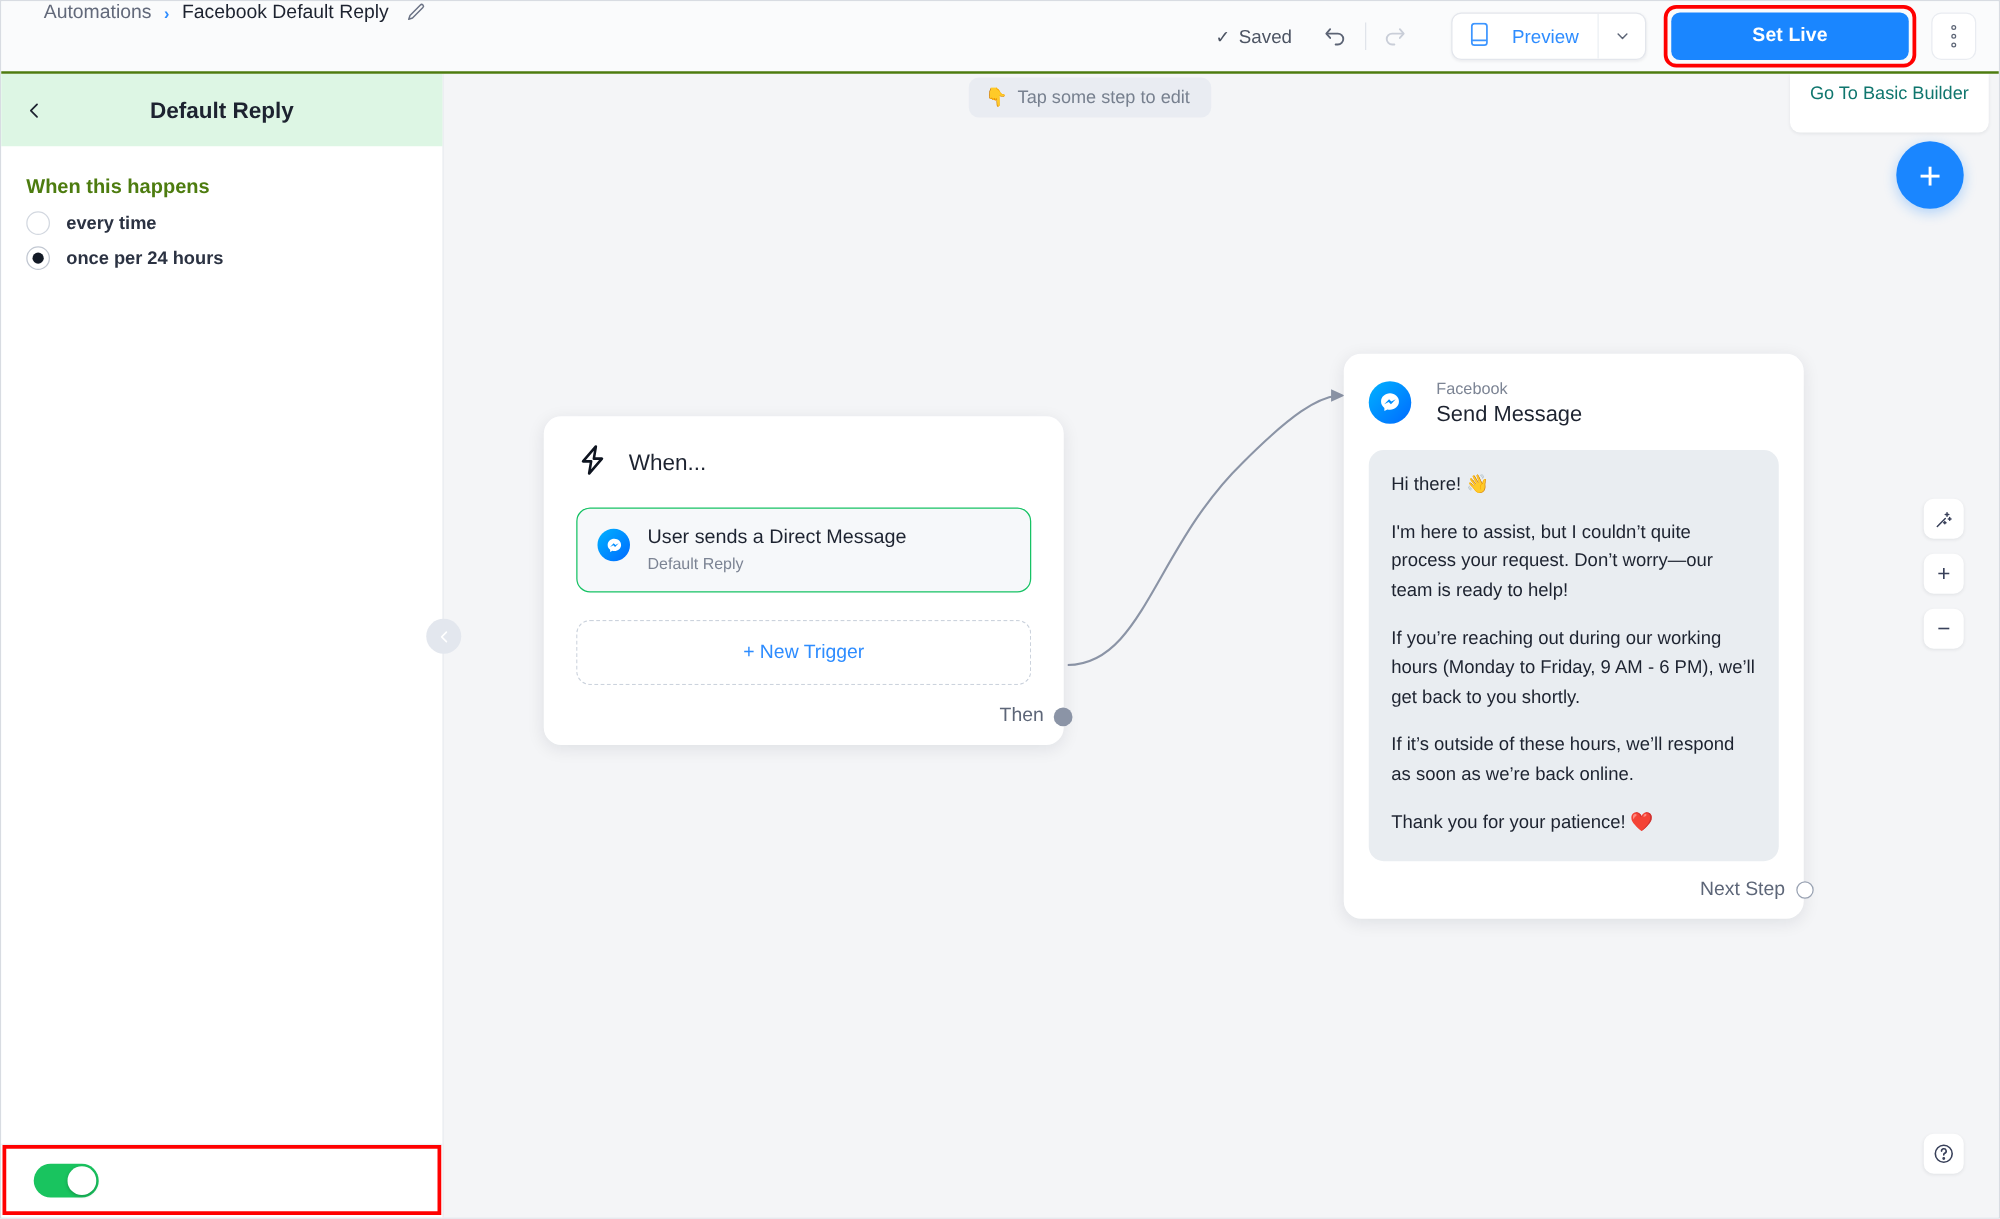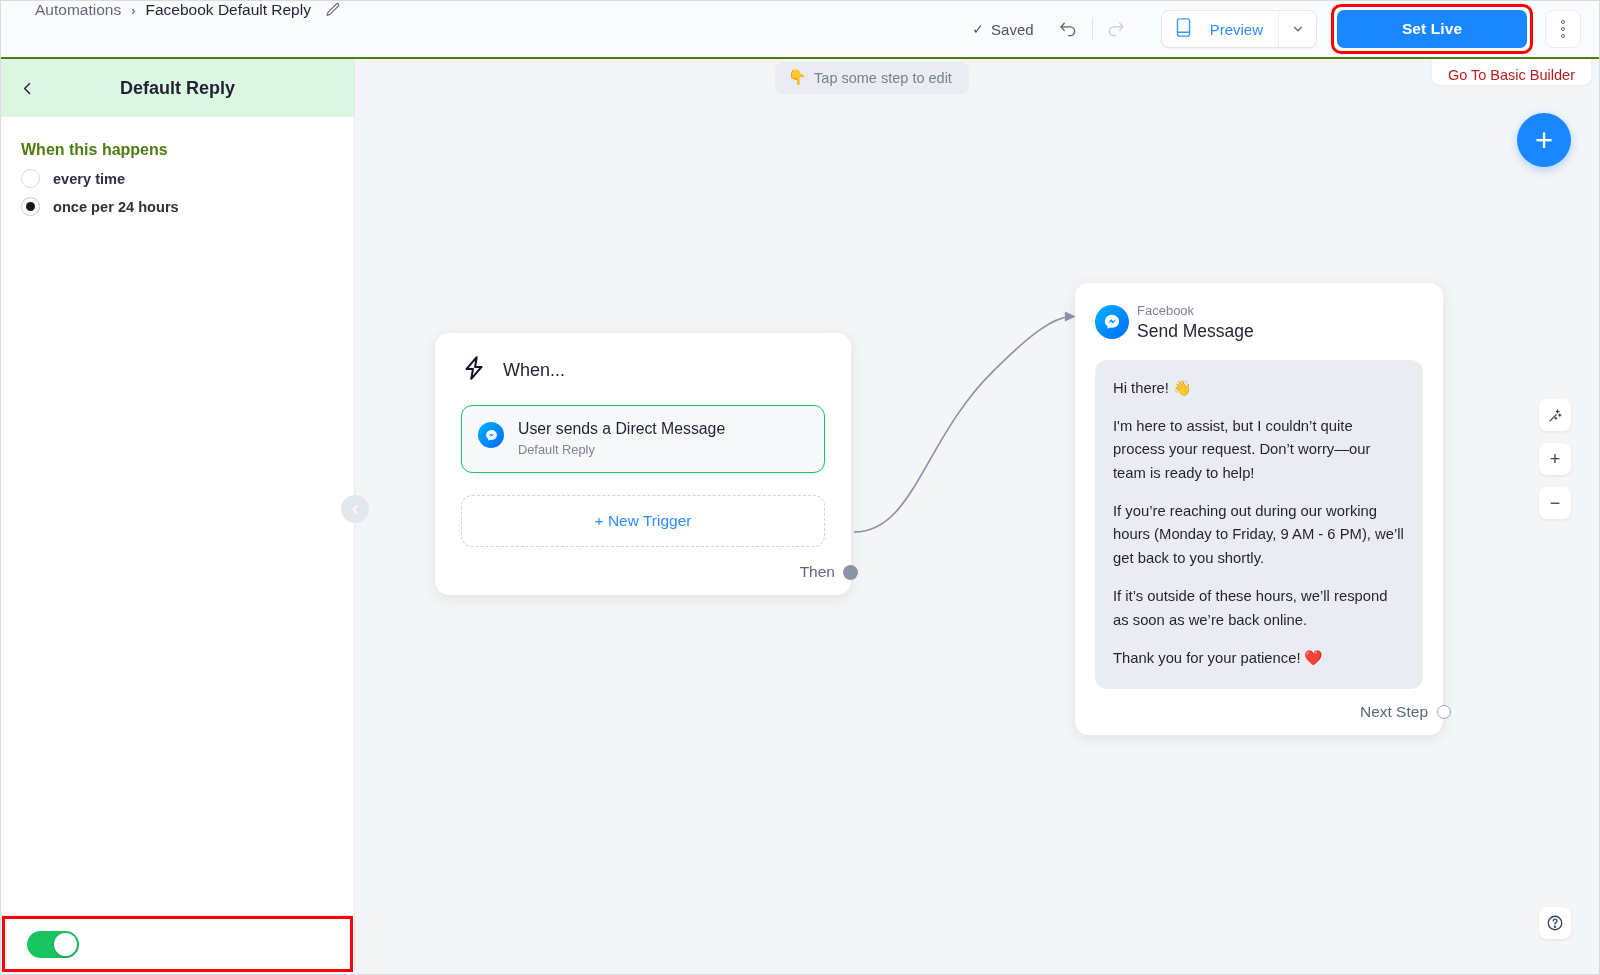--- a/index.html
+++ b/index.html
@@ -162,24 +162,24 @@
   .hint-pill {
     position: absolute; top: 3px; left: 420px;
     background: #e9ecf2; color: #77808f;
     font-size: 14.5px;
     border-radius: 8px;
     padding: 7px 17px 8px 13px;
     display: flex; align-items: center; gap: 8px;
   }
   .basic-builder {
     position: absolute; top: 0px; right: 8px;
-    background: #fff; color: #b91c1c;
+    background: #fff; color: #0f766e;
     font-size: 14.5px;
     border-radius: 0 0 8px 8px;
-    padding: 8px 16px 2px 16px;
+    padding: 8px 16px 23px 16px;
     box-shadow: 0 1px 3px rgba(16,24,40,.07);
   }
   .fab {
     position: absolute; top: 54px; right: 28px;
     width: 54px; height: 54px; border-radius: 50%;
     background: #1a86ff; color: #fff;
     display: flex; align-items: center; justify-content: center;
     font-size: 31px; font-weight: 300; line-height: 1;
     box-shadow: 0 3px 10px rgba(26,134,255,.32);
   }
@@ -243,21 +243,21 @@
   }
 
   
   .msg-card {
     position: absolute; left: 720px; top: 224px;
     width: 368px;
     background: #fff; border-radius: 14px;
     box-shadow: 0 3px 14px rgba(16,24,40,.09);
     padding: 20px 20px 14px 20px;
   }
-  .msg-head { display: flex; align-items: center; gap: 8px; margin-bottom: 18px; }
+  .msg-head { display: flex; align-items: center; gap: 20px; margin-bottom: 18px; }
   .msgr-avatar-lg {
     width: 34px; height: 34px; border-radius: 50%;
     background: linear-gradient(135deg,#00b2ff 0%,#006aff 100%);
     display: flex; align-items: center; justify-content: center; flex: none;
   }
   .msg-platform { font-size: 13px; color: #7c8494; line-height: 1.2; margin-bottom: 2px; }
   .msg-action { font-size: 17.5px; color: #1d2330; }
   .bubble {
     background: #e9edf1; border-radius: 12px;
     padding: 17px 18px 19px 18px;

